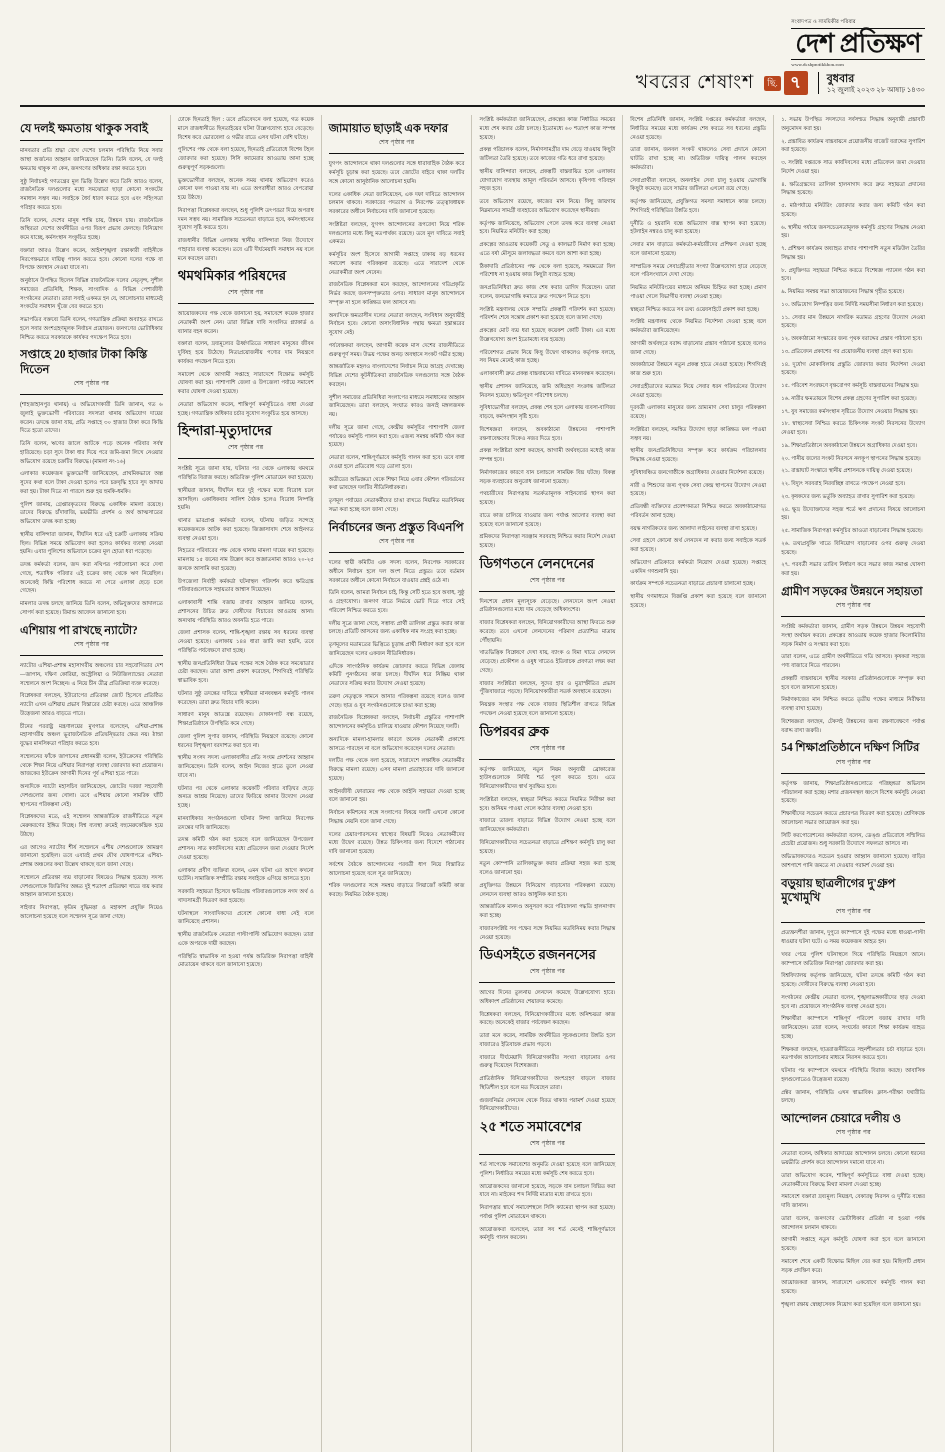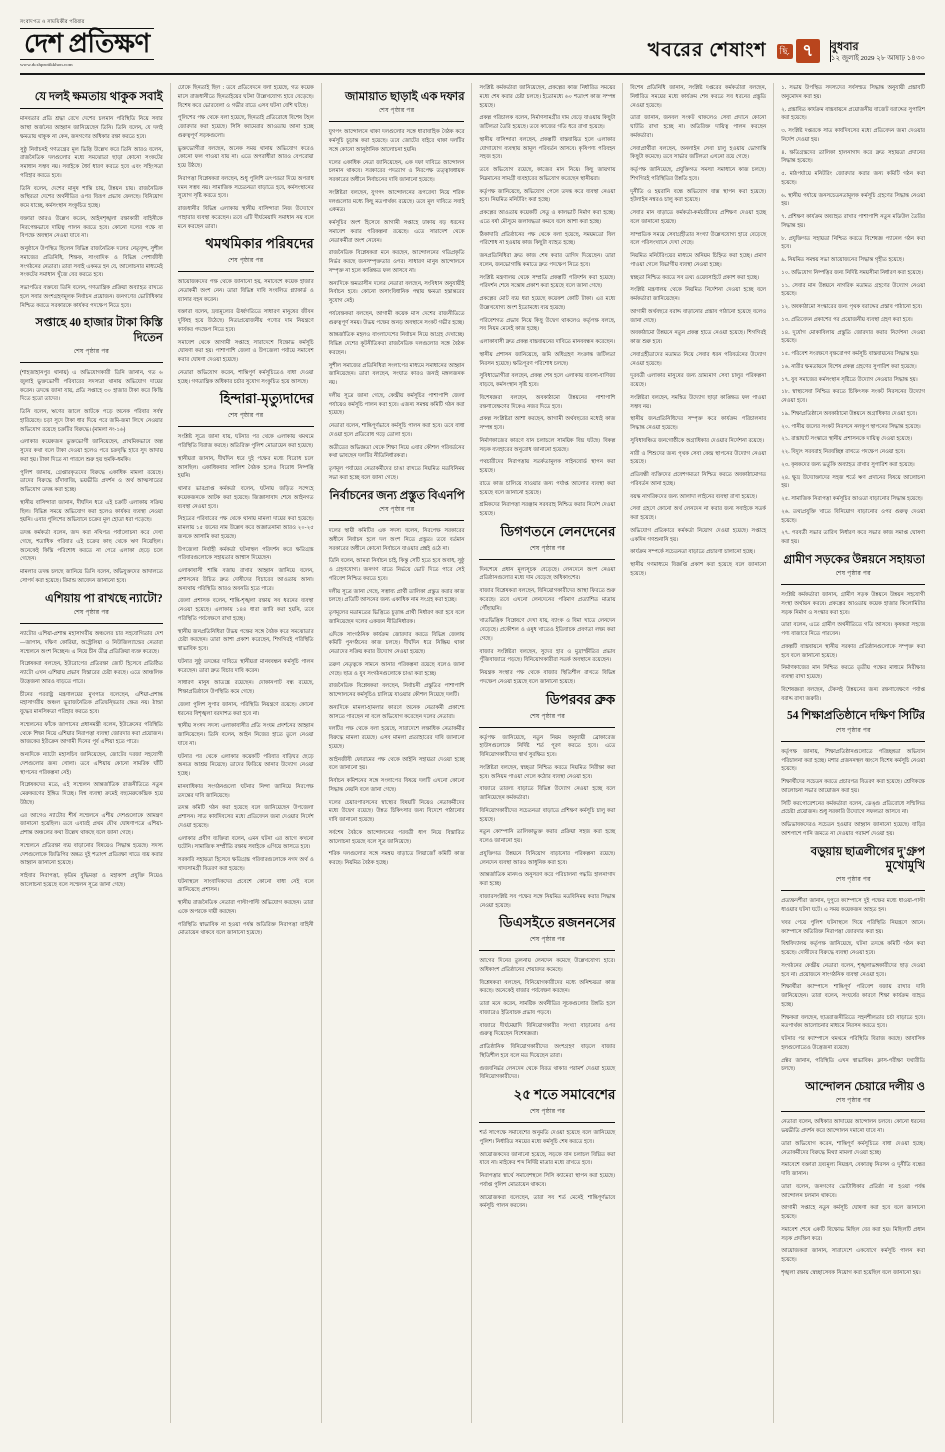--- a/index.html
+++ b/index.html
@@ -22,20 +22,21 @@
     overflow: hidden;
   }
 
   
   .masthead {
     display: flex;
     align-items: flex-end;
     justify-content: space-between;
     border-bottom: 2px solid #1a1a1a;
     padding-bottom: 6px;
+    flex-direction: column;
   }
   .logo-wrap { display: flex; flex-direction: column; }
   .logo-tagline {
     font-size: 5px;
     letter-spacing: .2px;
     color: #333;
     margin-bottom: 2px;
   }
   .logo {
     font-family: "Liberation Serif", serif;
@@ -52,21 +53,21 @@
     font-size: 5px;
     color: #333;
     margin-top: 2px;
   }
   .head-right {
     display: flex;
     align-items: center;
     gap: 10px;
   }
   .section-title {
-    font-weight: bold;
+    font-weight: normal;
     font-size: 19px;
     letter-spacing: 1px;
     color: #111;
     text-align: center;
   }
   .page-badge {
     display: flex;
     align-items: center;
     gap: 3px;
   }
@@ -86,20 +87,21 @@
     font-weight: bold;
     width: 24px;
     height: 24px;
     display: flex;
     align-items: center;
     justify-content: center;
     border-radius: 2px;
   }
   .date-block {
     border-left: 1px solid #111;
+    padding-left: 8px;
     line-height: 1.25;
   }
   .date-day { font-size: 11px; font-weight: bold; }
   .date-full { font-size: 7px; color: #222; }
 
   
   .columns {
     display: grid;
     grid-template-columns: repeat(6, 1fr);
     gap: 0;
@@ -111,21 +113,21 @@
     border-right: 1px solid #c9c5b8;
     overflow: hidden;
   }
   .col:first-child { padding-left: 0; }
   .col:last-child { border-right: none; padding-right: 0; }
 
   .headline {
     font-weight: bold;
     font-size: 13.5px;
     line-height: 1.25;
-    text-align: right;
+    text-align: left;
     margin: 6px 0 2px 0;
     color: #111;
   }
   .headline.small { font-size: 11.5px; }
   .kicker {
     font-size: 6px;
     text-align: center;
     color: #333;
     margin-bottom: 4px;
     letter-spacing: .3px;
@@ -161,38 +163,38 @@
     </div>
 
     <div class="head-right">
       <div class="section-title">খবরের শেষাংশ</div>
       <div class="page-badge">
         <div class="badge-mark">ছি.</div>
         <div class="page-num">৭</div>
       </div>
       <div class="date-block">
         <div class="date-day">বুধবার</div>
-        <div class="date-full">১২ জুলাই 2029  ২৮ আষাঢ় ১৪৩০</div>
+        <div class="date-full">১২ জুলাই ২০২৩  ২৮ আষাঢ় ১৪৩০</div>
       </div>
     </div>
   </div>
 
   <div class="columns" id="columns">
       <div class="col">
         <div class="headline small">যে দলই ক্ষমতায় থাকুক সবাই</div>
         <div class="rule"></div>
         <div class="body">
           <p>মানবতার প্রতি শ্রদ্ধা রেখে দেশের চলমান পরিস্থিতি নিয়ে সবার আস্থা অর্জনের আহ্বান জানিয়েছেন তিনি। তিনি বলেন, যে দলই ক্ষমতায় থাকুক না কেন, জনগণের অধিকার রক্ষা করতে হবে।</p>
           <p>সুষ্ঠু নির্বাচনই গণতন্ত্রের মূল ভিত্তি উল্লেখ করে তিনি আরও বলেন, রাজনৈতিক দলগুলোর মধ্যে সমঝোতা ছাড়া কোনো সংকটের সমাধান সম্ভব নয়। সবাইকে ধৈর্য ধারণ করতে হবে এবং সহিংসতা পরিহার করতে হবে।</p>
           <p>তিনি বলেন, দেশের মানুষ শান্তি চায়, উন্নয়ন চায়। রাজনৈতিক অস্থিরতা দেশের অর্থনীতির ওপর বিরূপ প্রভাব ফেলছে। বিনিয়োগ কমে যাচ্ছে, কর্মসংস্থান সংকুচিত হচ্ছে।</p>
           <p>বক্তারা আরও উল্লেখ করেন, আইনশৃঙ্খলা রক্ষাকারী বাহিনীকে নিরপেক্ষভাবে দায়িত্ব পালন করতে হবে। কোনো দলের পক্ষে বা বিপক্ষে অবস্থান নেওয়া যাবে না।</p>
           <p>অনুষ্ঠানে উপস্থিত ছিলেন বিভিন্ন রাজনৈতিক দলের নেতৃবৃন্দ, সুশীল সমাজের প্রতিনিধি, শিক্ষক, সাংবাদিক ও বিভিন্ন পেশাজীবী সংগঠনের নেতারা। তারা সবাই একমত হন যে, আলোচনার মাধ্যমেই সংকটের সমাধান খুঁজে বের করতে হবে।</p>
           <p>সভাপতির বক্তব্যে তিনি বলেন, গণতান্ত্রিক প্রক্রিয়া অব্যাহত রাখতে হলে সবার অংশগ্রহণমূলক নির্বাচন প্রয়োজন। জনগণের ভোটাধিকার নিশ্চিত করতে সরকারকে কার্যকর পদক্ষেপ নিতে হবে।</p>
         </div>
-        <div class="headline small">সপ্তাহে 40 হাজার টাকা কিস্তি দিতেন</div>
+        <div class="headline small">সপ্তাহে 20 হাজার টাকা কিস্তি দিতেন</div>
         <div class="kicker">শেষ পৃষ্ঠার পর</div>
         <div class="rule"></div>
         <div class="body">
           <p>(শাহজাহানপুর থানায়) এ অভিযোগকারী তিনি জানান, গত ৬ জুলাই ভুক্তভোগী পরিবারের সদস্যরা থানায় অভিযোগ দায়ের করেন। তদন্তে জানা যায়, প্রতি সপ্তাহে ৩০ হাজার টাকা করে কিস্তি দিতে হতো তাদের।</p>
           <p>তিনি বলেন, ঋণের জালে আটকে পড়ে অনেক পরিবার সর্বস্ব হারিয়েছে। চড়া সুদে টাকা ধার দিয়ে পরে জমি-জমা লিখে নেওয়ার অভিযোগ রয়েছে চক্রটির বিরুদ্ধে। (মামলা নং-১৬)</p>
           <p>এলাকার কয়েকজন ভুক্তভোগী জানিয়েছেন, প্রাথমিকভাবে অল্প সুদের কথা বলে টাকা দেওয়া হলেও পরে চক্রবৃদ্ধি হারে সুদ আদায় করা হয়। টাকা দিতে না পারলে শুরু হয় হুমকি-ধমকি।</p>
           <p>পুলিশ জানায়, গ্রেপ্তারকৃতদের বিরুদ্ধে একাধিক মামলা রয়েছে। তাদের বিরুদ্ধে চাঁদাবাজি, ভয়ভীতি প্রদর্শন ও অর্থ আত্মসাতের অভিযোগ তদন্ত করা হচ্ছে।</p>
           <p>স্থানীয় বাসিন্দারা জানান, দীর্ঘদিন ধরে এই চক্রটি এলাকায় সক্রিয় ছিল। বিভিন্ন সময়ে অভিযোগ করা হলেও কার্যকর ব্যবস্থা নেওয়া হয়নি। এবার পুলিশের অভিযানে চক্রের মূল হোতা ধরা পড়েছে।</p>
           <p>তদন্ত কর্মকর্তা বলেন, জব্দ করা নথিপত্র পর্যালোচনা করে দেখা গেছে, শতাধিক পরিবার এই চক্রের কাছ থেকে ঋণ নিয়েছিল। অনেকেই কিস্তি পরিশোধ করতে না পেরে এলাকা ছেড়ে চলে গেছেন।</p>
           <p>মামলার তদন্ত চলছে জানিয়ে তিনি বলেন, অভিযুক্তদের আদালতে সোপর্দ করা হয়েছে। রিমান্ড আবেদন জানানো হবে।</p>

